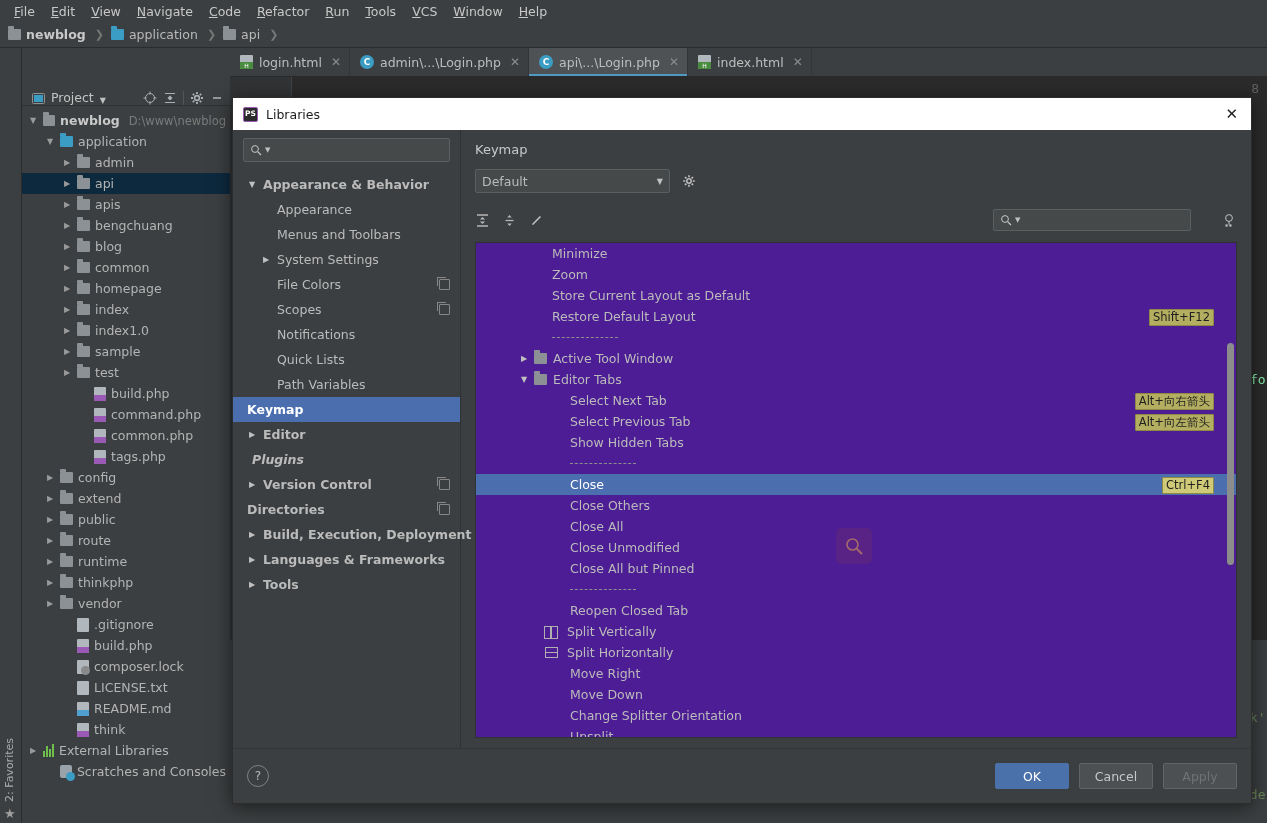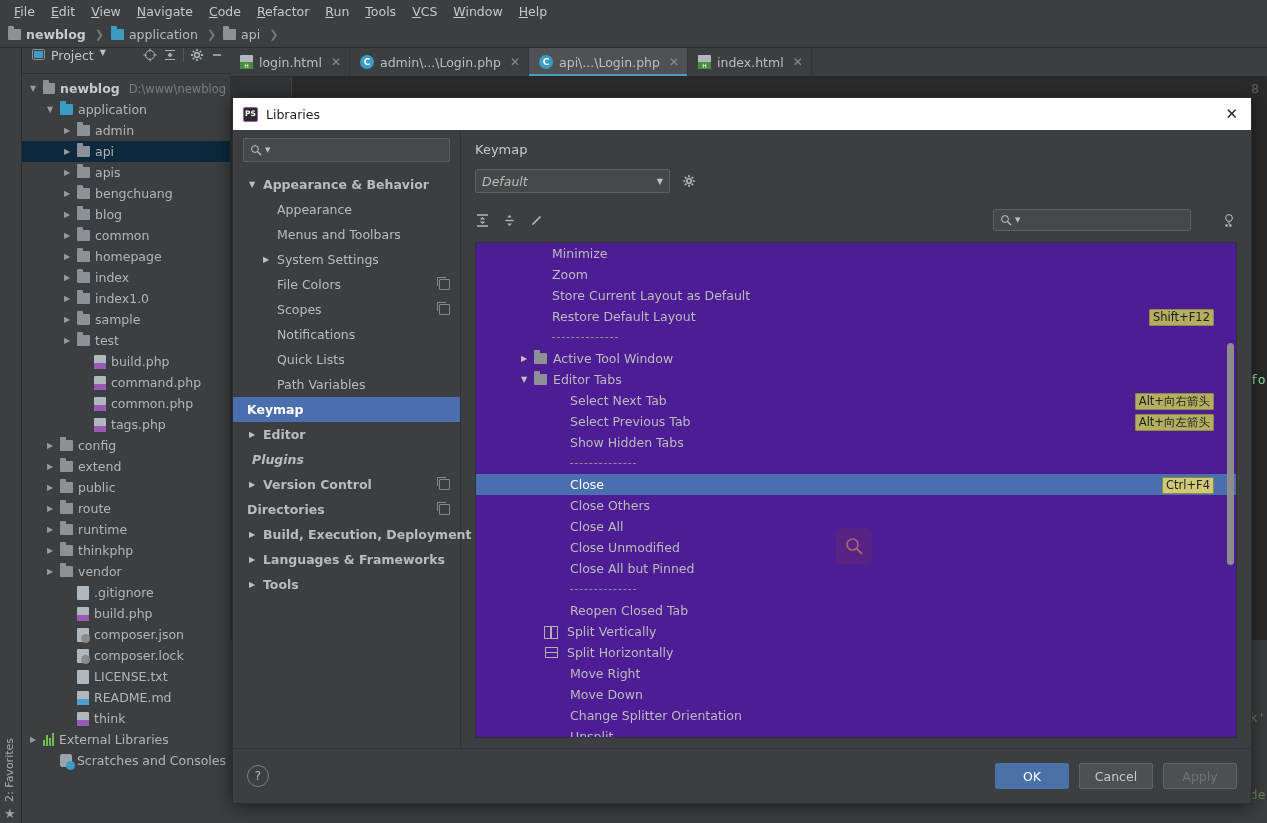--- a/index.html
+++ b/index.html
@@ -54,22 +54,22 @@
     font-size: 11px; color: #a9a9a9; white-space: nowrap;
   }
   .star { position:absolute; left:4px; top:758px; color:#a0a0a0; font-size:13px;}
 
   
   .projpanel {
     position: absolute; left: 22px; top: 48px; width: 208px; height: 775px;
     background: #3c3f41;
   }
   .projhdr {
-    height: 26px; display: flex; align-items: flex-start; gap: 6px;
-    padding: 0 6px 0 10px; border-bottom: 1px solid #2e3133;
+    height: 26px; display: flex; align-items: flex-end; gap: 6px;
+    padding: 0 6px 0 10px; border-bottom: 1px solid #2e3133; margin-top: 32px;
   }
   .projhdr .ptitle { font-size: 12.5px; color: #c3c3c3; }
   .projhdr .spacer { flex: 1; }
   .tree { padding-top: 4px; font-size: 12.5px; }
   .trow {
     height: 21px; display: flex; align-items: center; gap: 5px;
     padding-right: 4px; white-space: nowrap; color: #a9b7c6;
   }
   .trow.selected { background: #0d293e; }
   .trow .arrow {
@@ -203,21 +203,21 @@
     content: ""; position: absolute; left: -3px; top: -3px; width: 8px; height: 8px;
     border: 1px solid #9a9a9a; border-right: none; border-bottom: none;
   }
 
   .spane { flex: 1; position: relative; padding: 12px 14px 0 14px; }
   .paneTitle { font-size: 13px; color: #c8c8c8; margin-bottom: 12px; }
   .kmrow { display: flex; align-items: center; gap: 12px; margin-bottom: 14px; }
   .combo {
     width: 195px; height: 24px; background: #45494a; border: 1px solid #5a5f61;
     border-radius: 2px; display: flex; align-items: center; padding: 0 6px;
-    font-size: 12.5px; color: #bbbbbb; font-style: italic;
+    font-size: 12.5px; color: #bbbbbb;
   }
   .combo .sp { flex: 1; }
   .combo .car { font-size: 8px; color: #c0c0c0; }
 
   .tbar { display: flex; align-items: center; gap: 12px; height: 26px; margin-bottom: 6px; }
   .tbar .sp { flex: 1; }
   .filterbox {
     width: 198px; height: 22px; background: #45494a; border: 1px solid #5a5f61;
     border-radius: 2px; display: flex; align-items: center; padding: 0 6px; gap: 3px;
   }
@@ -496,25 +496,20 @@
           <span class="name">.gitignore</span>
         </div>
         <div class="trow" style="padding-left: 40px;">
           <span class="arrow"></span>
           <span class="fileico"></span>
           <span class="name">build.php</span>
         </div>
         <div class="trow" style="padding-left: 40px;">
           <span class="arrow"></span>
           <span class="fileico json"></span>
-          <span class="name">composer.json</span>
-        </div>
-        <div class="trow" style="padding-left: 40px;">
-          <span class="arrow"></span>
-          <span class="fileico json"></span>
           <span class="name">composer.lock</span>
         </div>
         <div class="trow" style="padding-left: 40px;">
           <span class="arrow"></span>
           <span class="fileico txt"></span>
           <span class="name">LICENSE.txt</span>
         </div>
         <div class="trow" style="padding-left: 40px;">
           <span class="arrow"></span>
           <span class="fileico md"></span>

